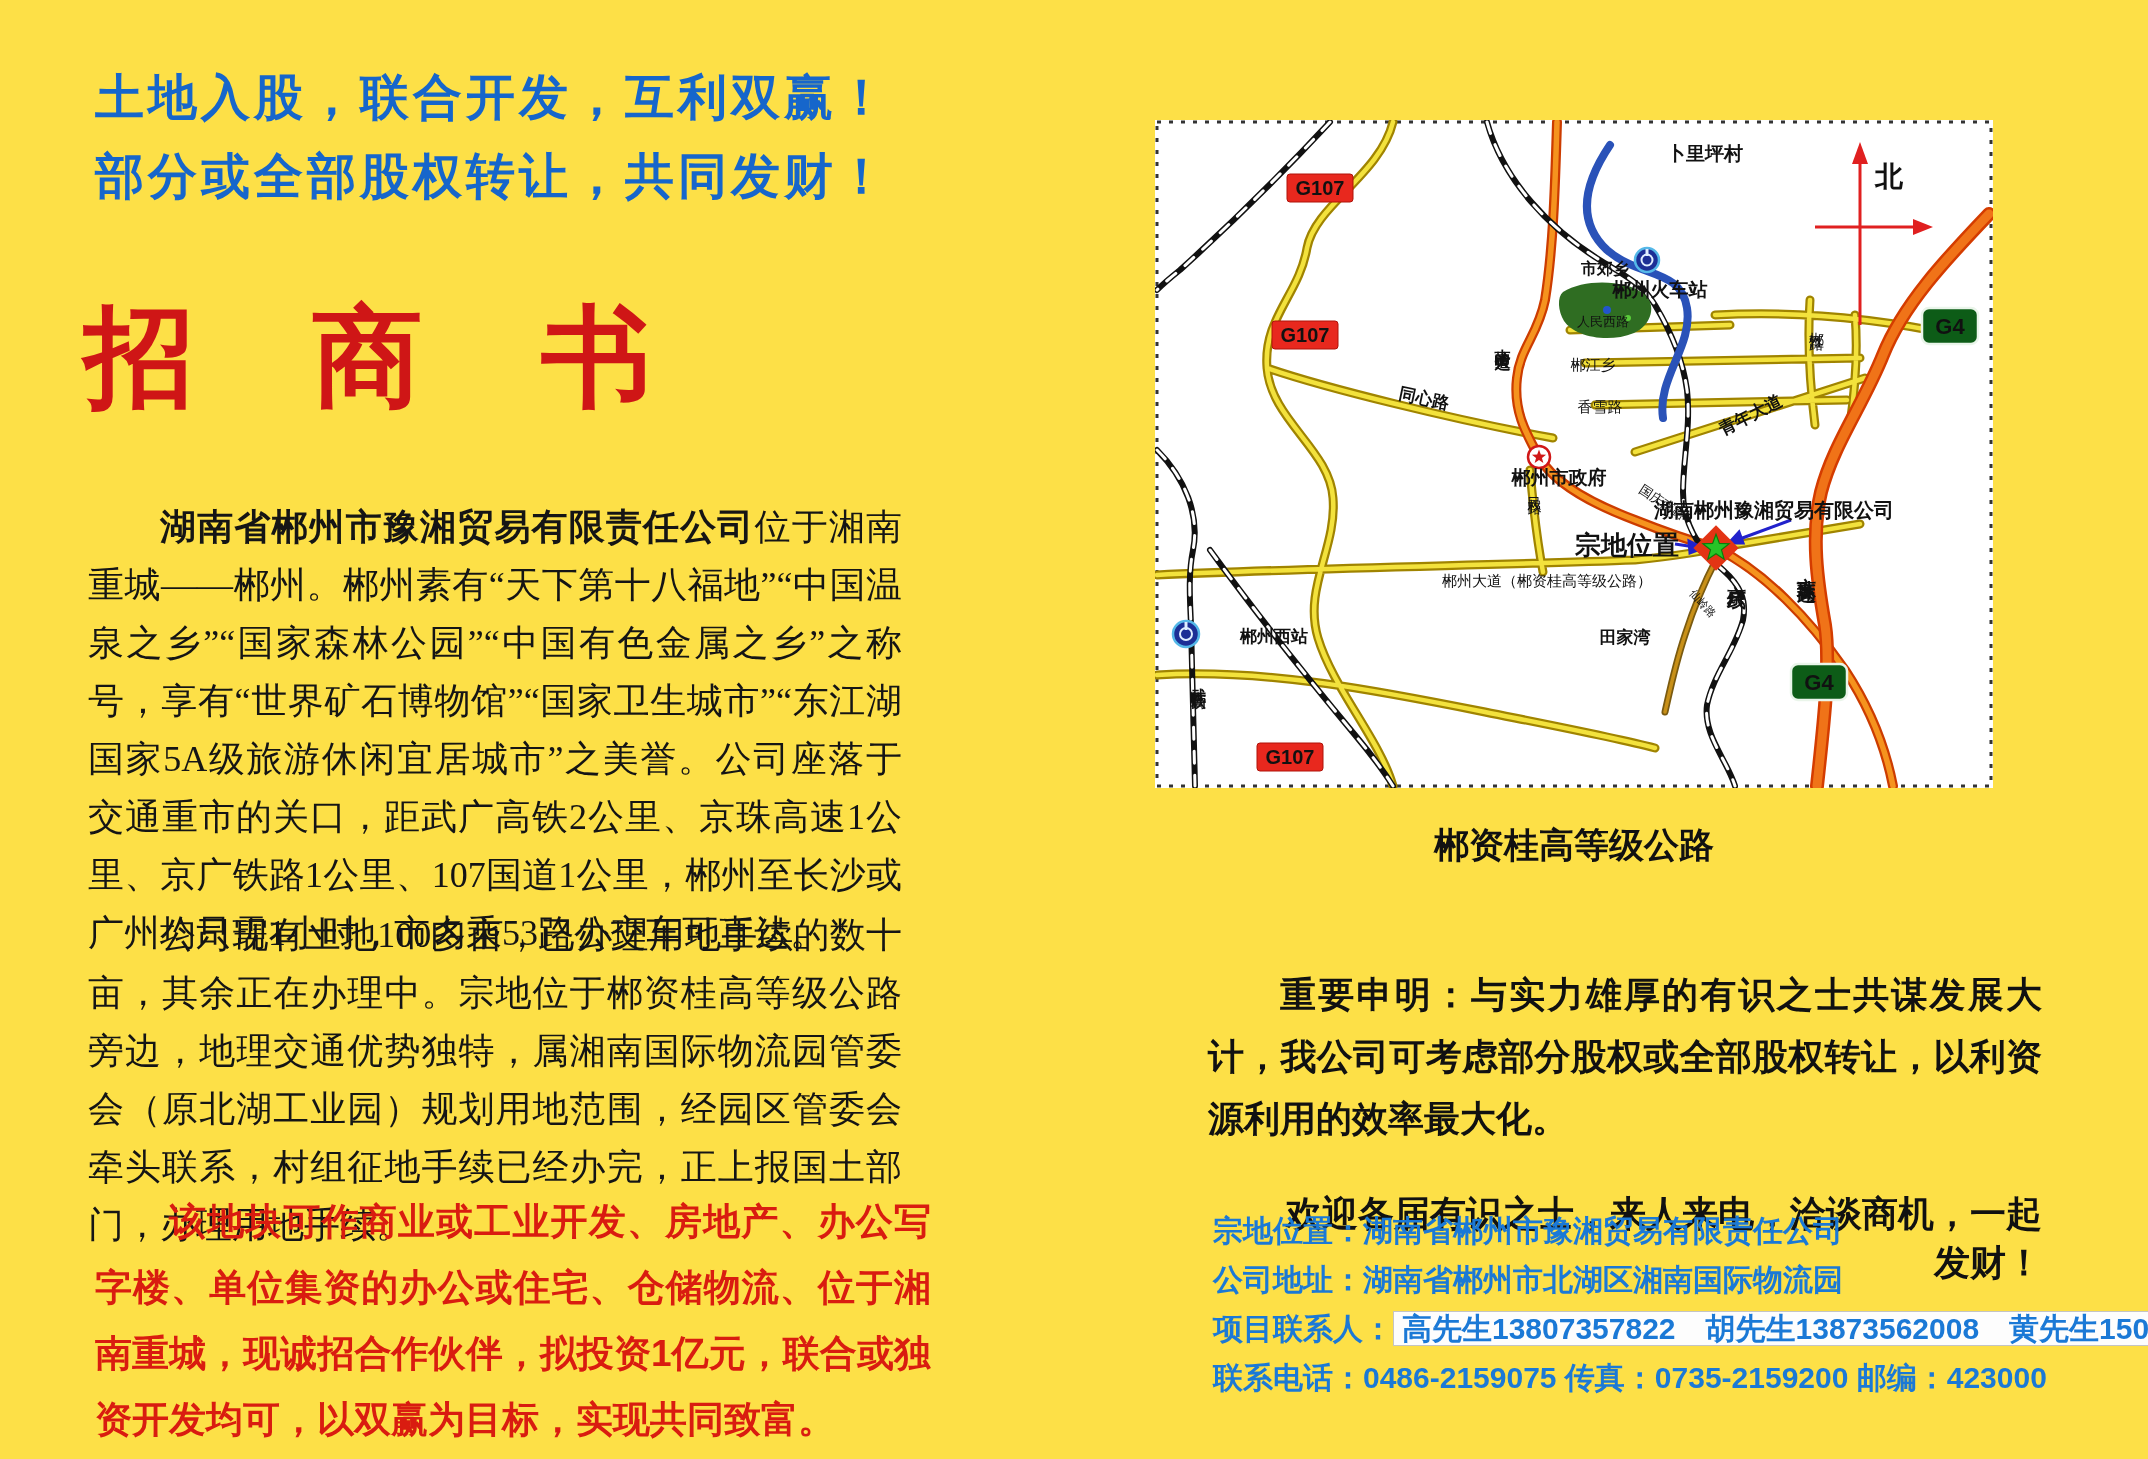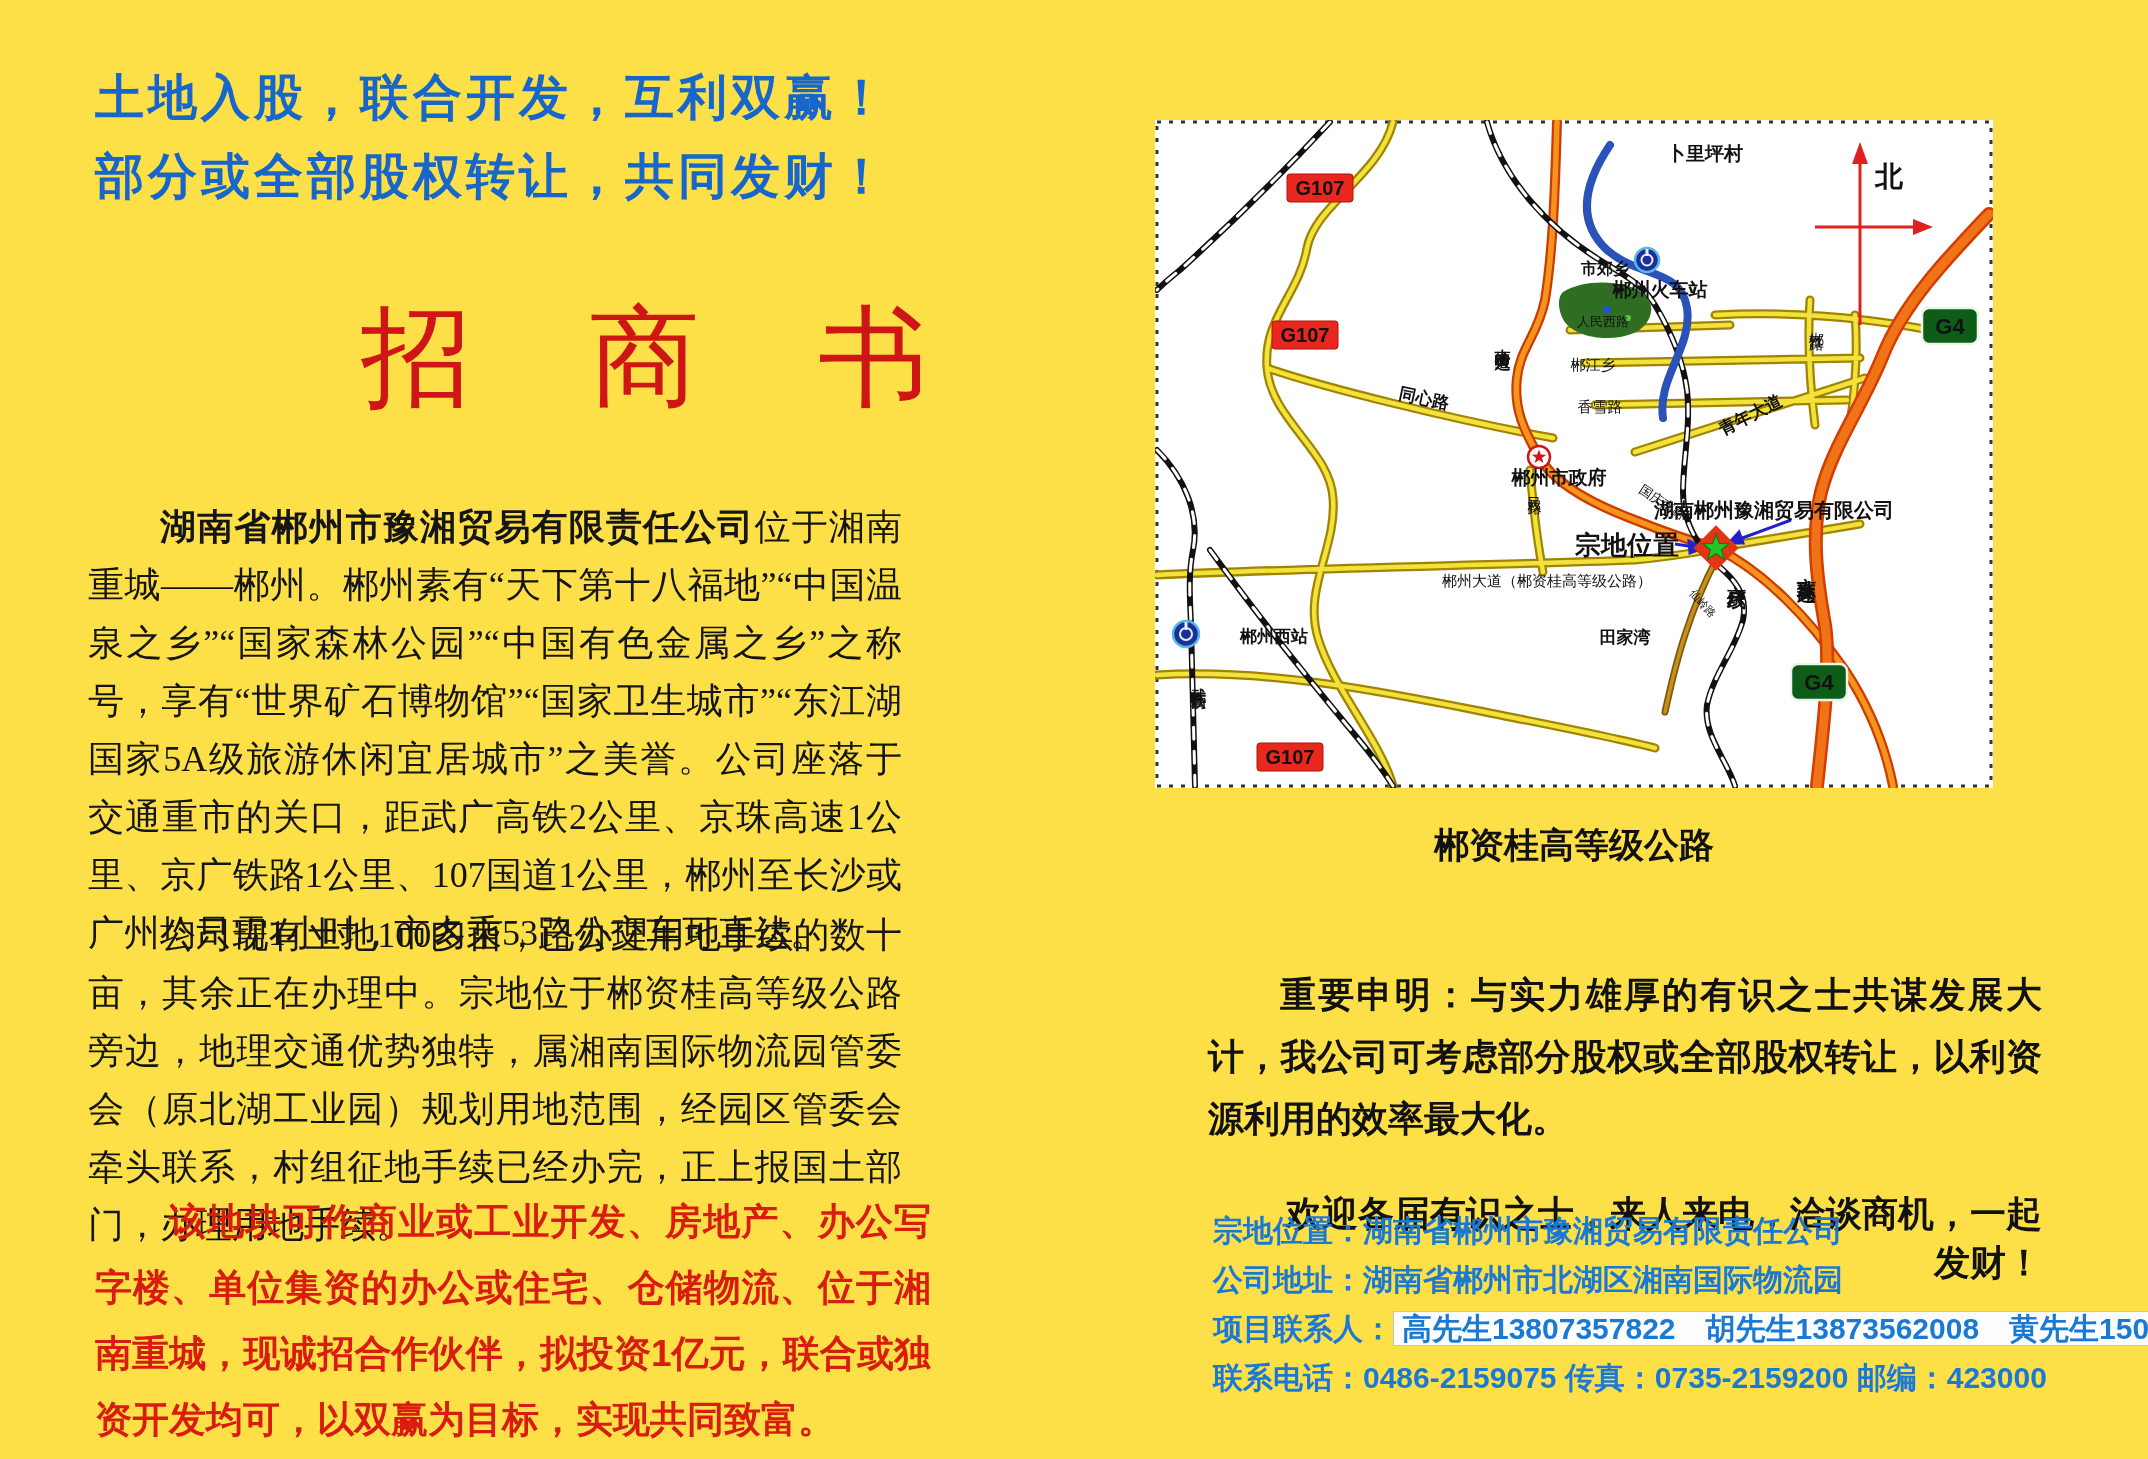--- a/index.html
+++ b/index.html
@@ -2,22 +2,22 @@
 <html><head>
 <meta charset="utf-8">
 <style>
   html,body{margin:0;padding:0;background:#e8e8e8;}
   .page{position:relative;width:2148px;height:1459px;background:#fde047;overflow:hidden;
         font-family:"Liberation Sans",sans-serif;color:#161616;}
   .abs{position:absolute;}
   
   .headline{left:95px;top:58px;width:860px;color:#1666cb;font-weight:bold;
             font-size:49px;line-height:79px;letter-spacing:4px;}
-  .doc-title{left:96px;top:284px;width:840px;text-align:right;color:#cf1616;
-             font-weight:normal;font-size:110px;letter-spacing:8px;word-spacing:72px;}
+  .doc-title{left:84px;top:284px;width:840px;text-align:left;color:#cf1616;
+             font-weight:bold;font-size:110px;letter-spacing:8px;word-spacing:72px;}
   .body-para{left:88px;width:814px;font-family:"Liberation Serif","DejaVu Serif",serif;
              font-size:36px;line-height:58px;text-align:justify;text-indent:2em;color:#151515;}
   .p1{top:462px;}
   .p2{top:870px;}
   .bold-name{font-weight:bold;}
   .red-para{left:95px;top:1152px;width:836px;color:#d91c10;font-weight:bold;
             font-size:37px;line-height:66px;text-align:justify;text-indent:2em;}
   
   .map-box{left:1155px;top:120px;width:838px;height:668px;background:#fff;}
   .map-caption{left:1155px;top:822px;width:838px;text-align:center;

